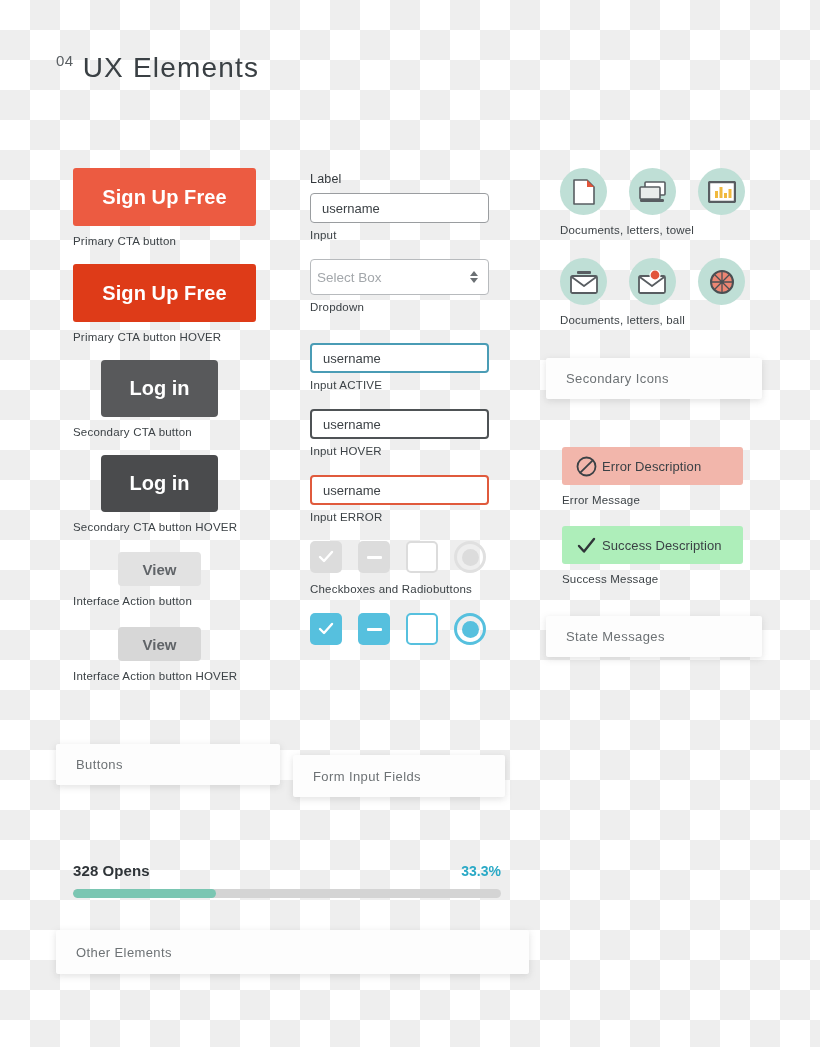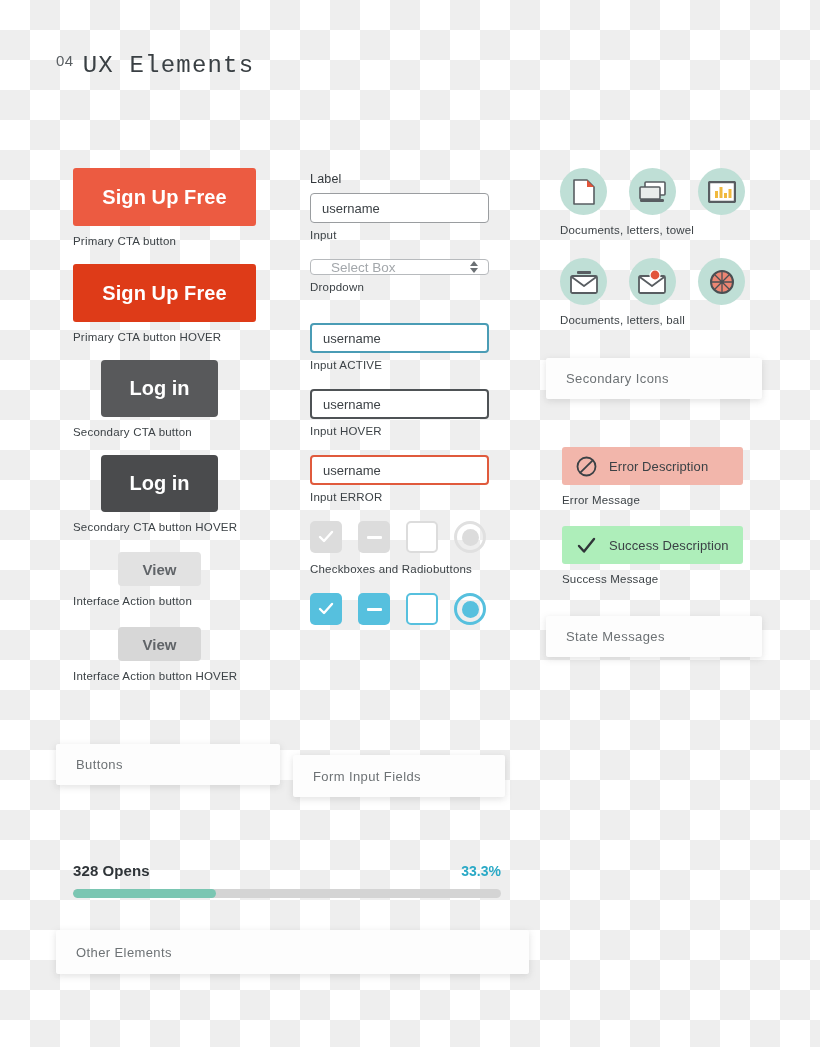--- a/index.html
+++ b/index.html
@@ -28,26 +28,25 @@
     display: flex;
     align-items: flex-start;
   }
   .page-num {
     font-size: 15px;
     color: #5a5f63;
     letter-spacing: 0.5px;
     font-weight: 400;
   }
   .page-title {
-    font-size: 24px;
+    font-size: 28px;
     color: #3a4044;
     font-weight: 300;
     letter-spacing: 1.2px;
     margin-left: 9px;
-    font-family: Liberation Mono, monospace;
   }
 
   
   .card-footer {
     position: absolute;
     background: #fdfdfd;
     box-shadow: 0 2px 7px rgba(120,120,120,0.22);
     border-radius: 2px;
     display: flex;
     align-items: center;
@@ -145,26 +144,26 @@
     outline: none;
   }
   .txt-input::placeholder { color: #a8acaf; }
   .inp-active { border: 2px solid #4a9cb5; }
   .inp-hover  { border: 2px solid #4e5255; }
   .inp-error  { border: 2px solid #e05a3c; }
 
   .select-wrap { position: relative; width: 179px; }
   .select-box {
     width: 179px;
-    height: 16px;
+    height: 36px;
     box-sizing: border-box;
     border: 1px solid #b7babd;
     border-radius: 4px;
     background: #ffffff;
-    padding: 0 20px;
+    padding: 0 6px;
     font-size: 13.5px;
     color: #a3a7ab;
     display: flex;
     align-items: center;
     cursor: pointer;
   }
   .spin {
     position: absolute;
     right: 11px;
     top: 50%;
@@ -230,21 +229,21 @@
   
   .col-msg { position: absolute; left: 562px; top: 447px; width: 200px; }
   .msg {
     width: 181px;
     height: 38px;
     border-radius: 3px;
     display: flex;
     align-items: center;
     padding-left: 14px;
     box-sizing: border-box;
-    gap: 12px;
+    gap: 5px;
   }
   .msg-error   { background: #f2b6ab; }
   .msg-success { background: #aeeeba; margin-top: 16px; }
   .msg span {
     font-size: 13px;
     color: #3b4145;
     letter-spacing: 0.1px;
   }
   .cap-m { margin: 9px 0 20px 0; }
 

